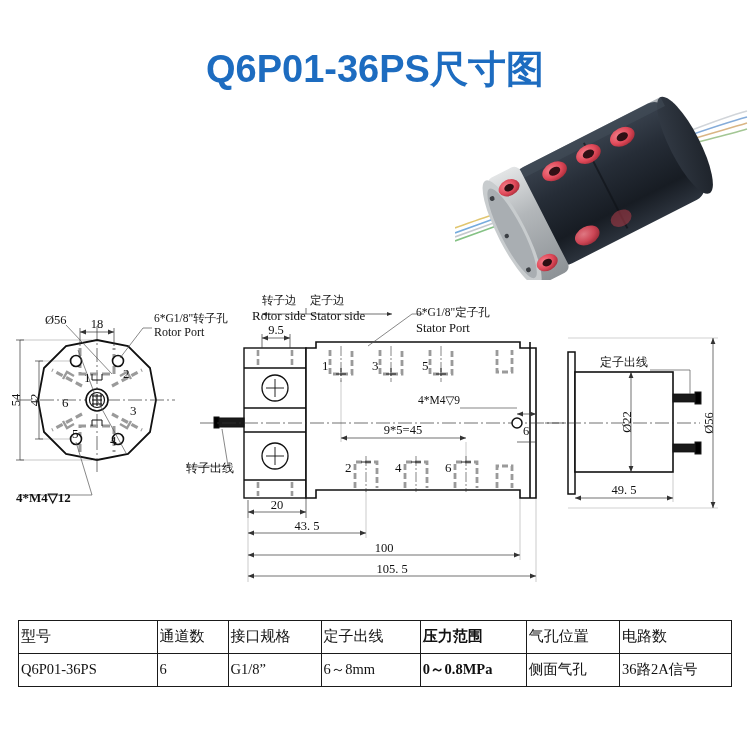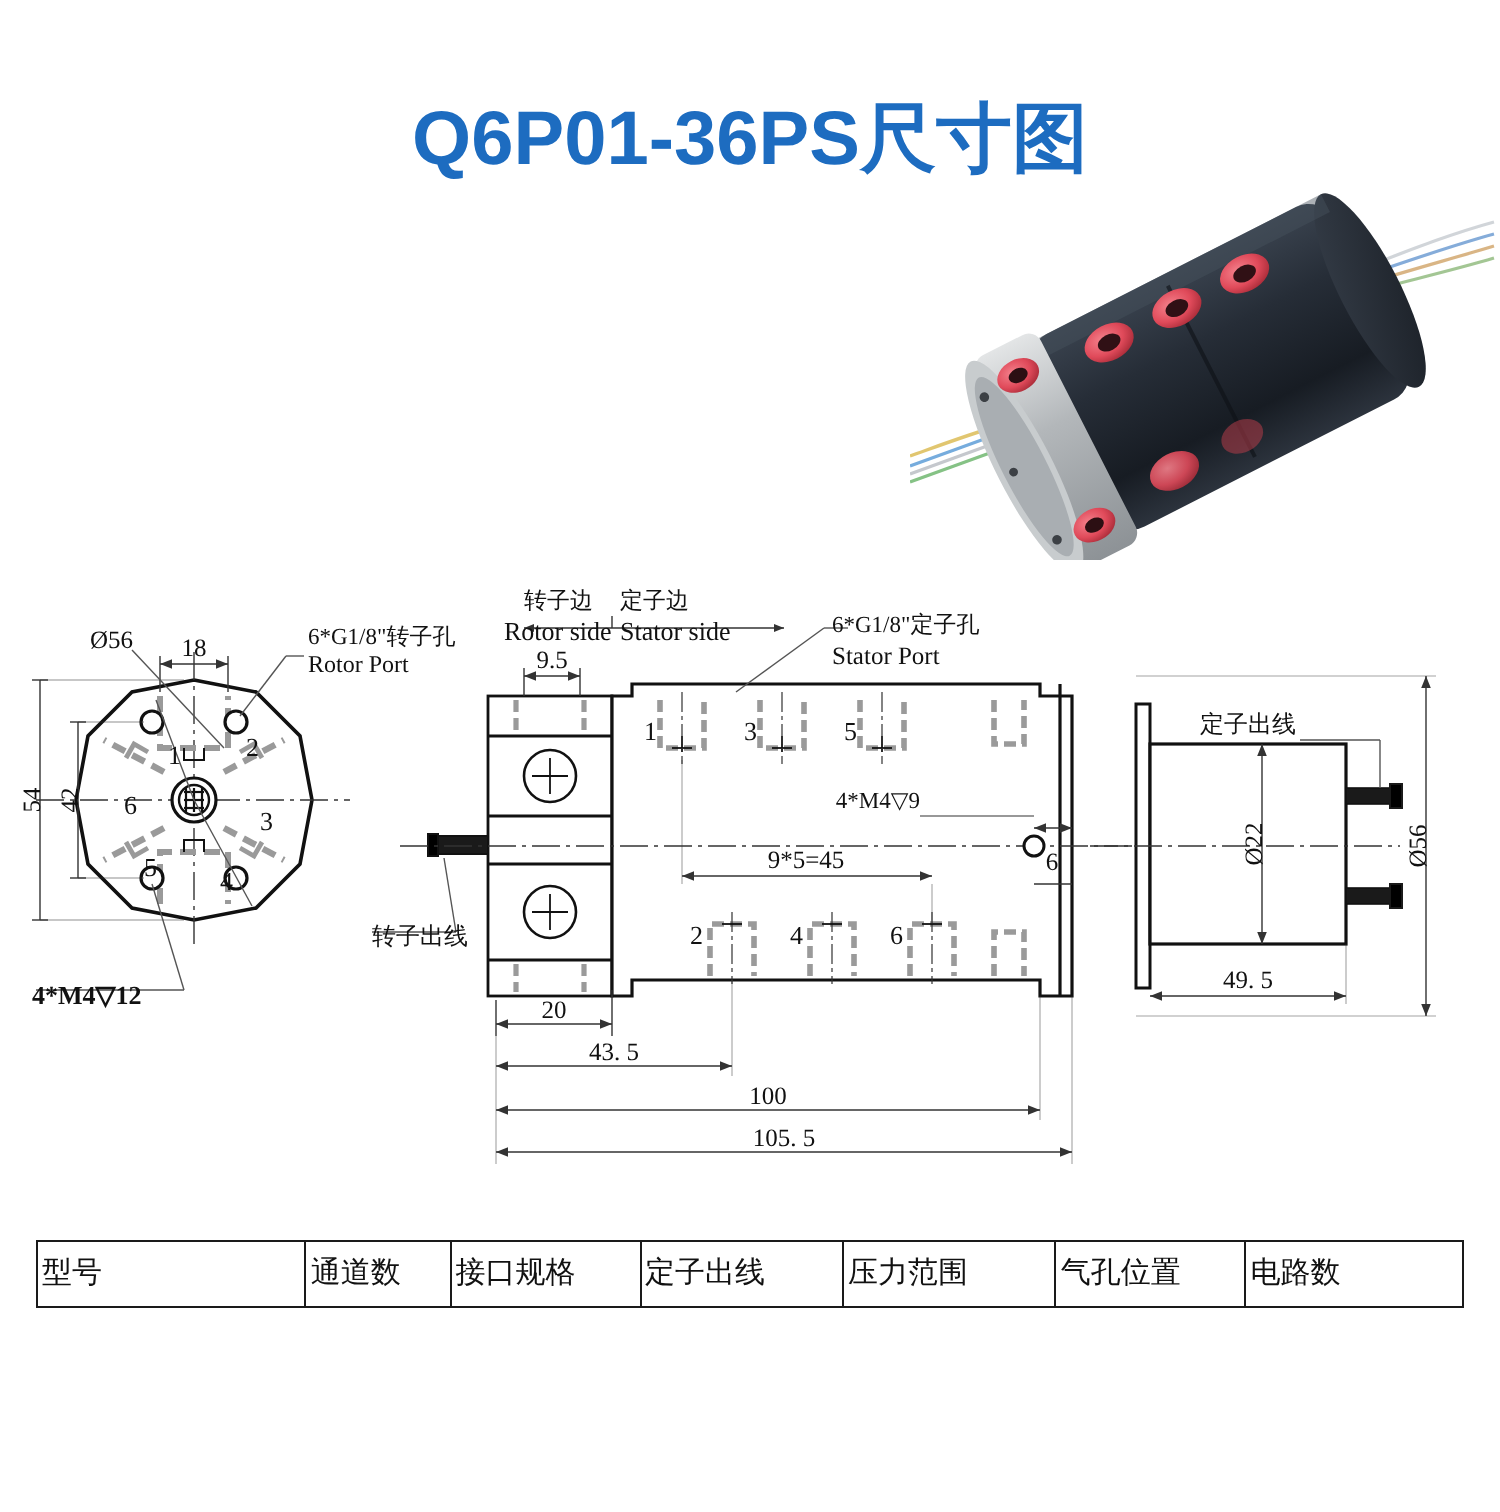--- a/index.html
+++ b/index.html
@@ -57,21 +57,21 @@
     border: 1px solid #1a1a1a;
     padding: 6px 2px 7px 2px;
     white-space: nowrap;
     color: #111;
   }
   .spec-table tr.head td { font-size: 15px; }
   .c0 { width: 150px; }
   .c1 { width: 72px; font-family: Liberation Serif, serif; }
   .c2 { width: 96px; margin-left: 36px; }
   .c3 { width: 104px; }
-  .c4 { width: 110px; }
+  .c4 { width: 110px; font-weight: bold; }
   .c5 { width: 96px; }
   .c6 { width: 116px; margin-top: 20px; }
 </style>
 </head>
 <body>
 
 <div id="page">
 
   <div class="title">Q6P01-36PS尺寸图</div>
 
@@ -485,16 +485,25 @@
     <tbody>
         <tr class="head">
       <td class="c0">型号</td>
       <td class="c1">通道数</td>
       <td class="c2">接口规格</td>
       <td class="c3">定子出线</td>
       <td class="c4">压力范围</td>
       <td class="c5">气孔位置</td>
       <td class="c6">电路数</td>
     </tr>
+    <tr>
+      <td class="c0">Q6P01-36PS</td>
+      <td class="c1">6</td>
+      <td class="c2">G1/8”</td>
+      <td class="c3">6～8mm</td>
+      <td class="c4">0～0.8MPa</td>
+      <td class="c5">侧面气孔</td>
+      <td class="c6">36路2A信号</td>
+    </tr>
   </tbody>
     </table>
 
 </div>
 
 </body></html>

